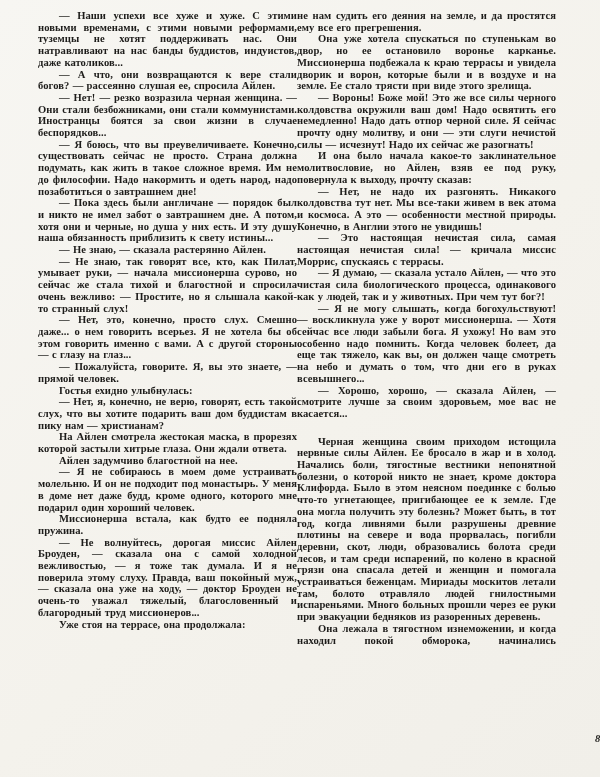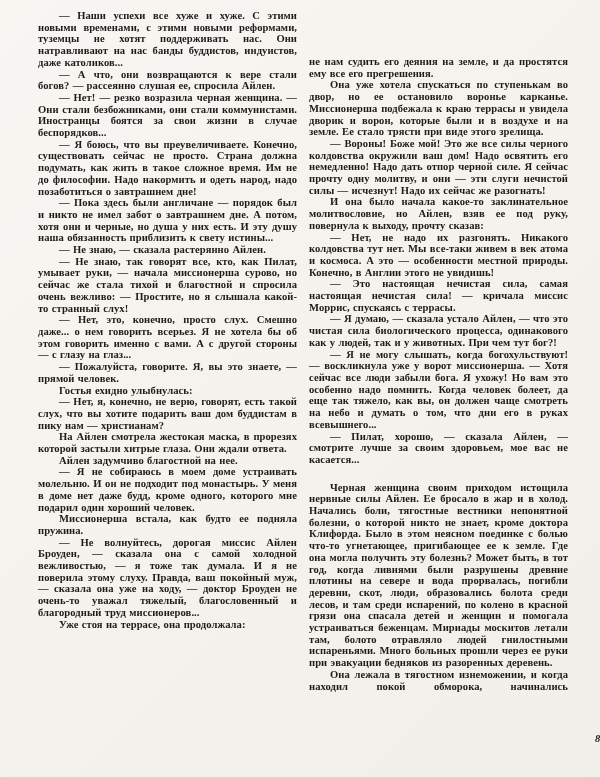--- a/index.html
+++ b/index.html
@@ -17,37 +17,36 @@
     width: 600px;
     height: 777px;
     background: linear-gradient(135deg, #f7f6f2 0%, #f4f2ec 55%, #f1efe9 100%);
     font-family: "Liberation Serif", "DejaVu Serif", serif;
   }
   .columns {
     position: absolute;
     top: 10px;
     left: 38px;
     display: flex;
-    gap: 12px;
   }
   .col {
     width: 259px;
     text-align: justify;
     font-size: 10.6px;
     line-height: 11.7px;
     font-weight: bold;
     color: #1d1c1a;
     letter-spacing: 0.05px;
   }
   .para {
     margin: 0;
     text-indent: 21px;
     word-spacing: 0.6px;
   }
-  .para.noindent { text-indent: 0; margin-top: 46px; }
+  .para.noindent { text-indent: 0; }
   .para.sbreak { margin-top: 16px; }
   .para.cont { text-align-last: justify; }
   .page-number {
     position: absolute;
     top: 733px;
     left: 551px;
     width: 30px;
     font-size: 10.5px;
     font-style: italic;
     font-weight: bold;
@@ -81,19 +80,19 @@
       </div>
     <div class="col">
         <p class="para noindent">не нам судить его деяния на земле, и да простятся ему все его прегрешения.</p>
         <p class="para">Она уже хотела спускаться по ступенькам во двор, но ее остановило воронье карканье. Миссионерша подбежала к краю террасы и увидела дворик и ворон, которые были и в воздухе и на земле. Ее стало трясти при виде этого зрелища.</p>
         <p class="para">— Вороны! Боже мой! Это же все силы черного колдовства окружили ваш дом! Надо освятить его немедленно! Надо дать отпор черной силе. Я сейчас прочту одну молитву, и они — эти слуги нечистой силы — исчезнут! Надо их сейчас же разогнать!</p>
         <p class="para">И она было начала какое-то заклинательное молитвословие, но Айлен, взяв ее под руку, повернула к выходу, прочту сказав:</p>
         <p class="para">— Нет, не надо их разгонять. Никакого колдовства тут нет. Мы все-таки живем в век атома и космоса. А это — особенности местной природы. Конечно, в Англии этого не увидишь!</p>
         <p class="para">— Это настоящая нечистая сила, самая настоящая нечистая сила! — кричала миссис Моррис, спускаясь с террасы.</p>
         <p class="para">— Я думаю, — сказала устало Айлен, — что это чистая сила биологического процесса, одинакового как у людей, так и у животных. При чем тут бог?!</p>
         <p class="para">— Я не могу слышать, когда богохульствуют! — воскликнула уже у ворот миссионерша. — Хотя сейчас все люди забыли бога. Я ухожу! Но вам это особенно надо помнить. Когда человек болеет, да еще так тяжело, как вы, он должен чаще смотреть на небо и думать о том, что дни его в руках всевышнего...</p>
-        <p class="para">— Пилат, хорошо, — сказала Айлен, — смотрите лучше за своим здоровьем, мое вас не касается...</p>
+        <p class="para">— Хорошо, хорошо, — сказала Айлен, — смотрите лучше за своим здоровьем, мое вас не касается...</p>
         <p class="para sbreak">Черная женщина своим приходом истощила нервные силы Айлен. Ее бросало в жар и в холод. Начались боли, тягостные вестники непонятной болезни, о которой никто не знает, кроме доктора Клифорда. Было в этом неясном поединке с болью что-то угнетающее, пригибающее ее к земле. Где она могла получить эту болезнь? Может быть, в тот год, когда ливнями были разрушены древние плотины на севере и вода прорвалась, погибли деревни, скот, люди, образовались болота среди лесов, и там среди испарений, по колено в красной грязи она спасала детей и женщин и помогала устраиваться беженцам. Мириады москитов летали там, болото отравляло людей гнилостными испареньями. Много больных прошли через ее руки при эвакуации бедняков из разоренных деревень.</p>
         <p class="para cont">Она лежала в тягостном изнеможении, и когда находил покой обморока, начинались</p>
       </div>
   </div>
   <div class="page-number">87</div>
 </div>
 
 </body></html>

